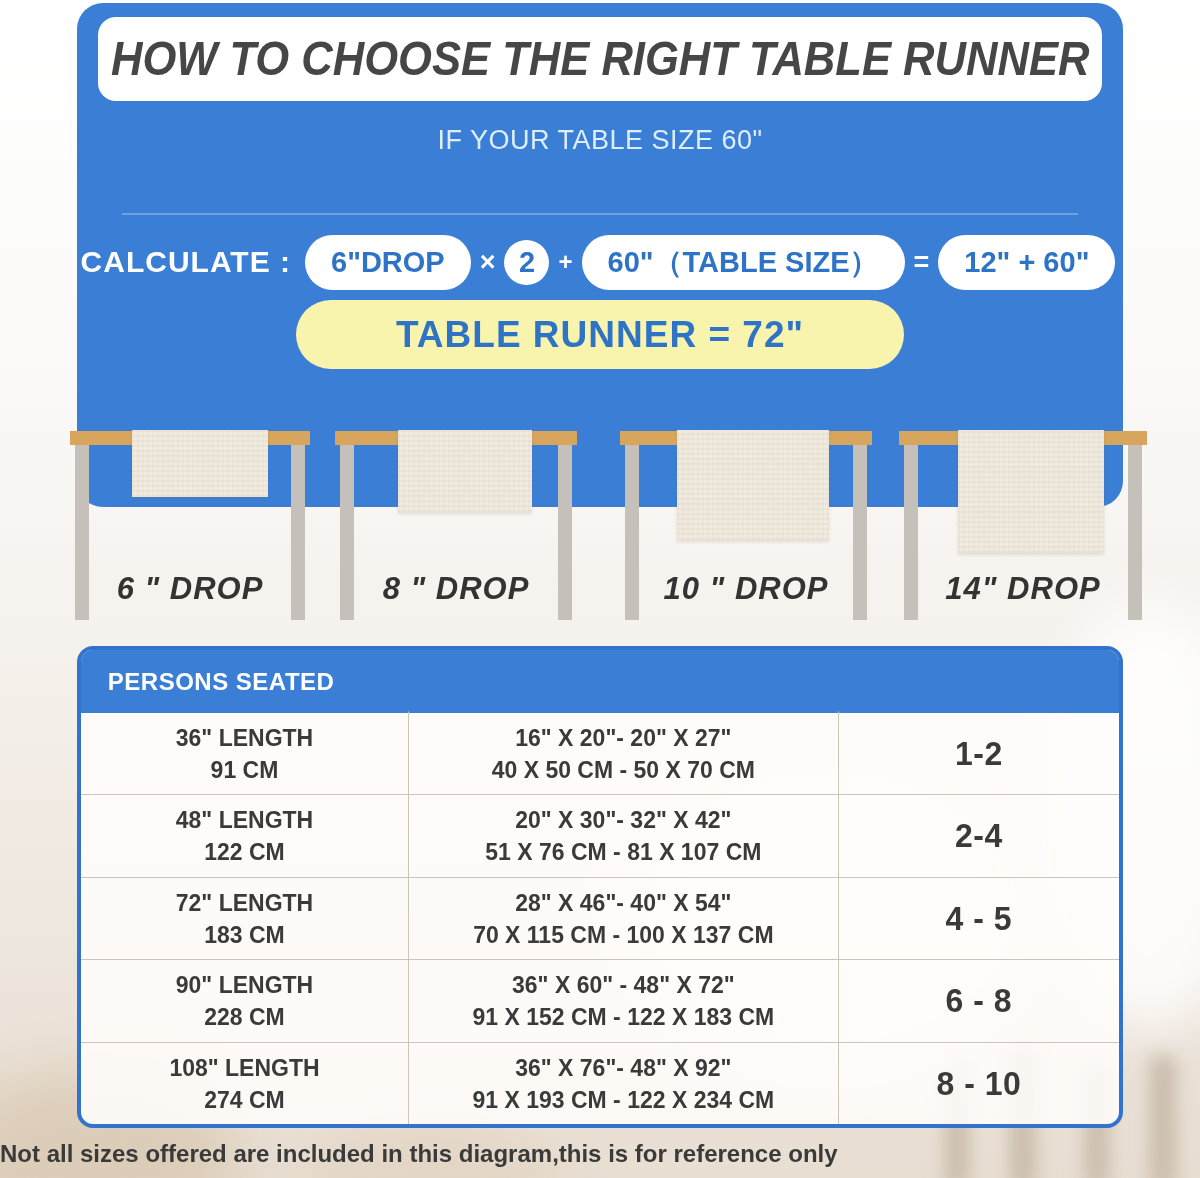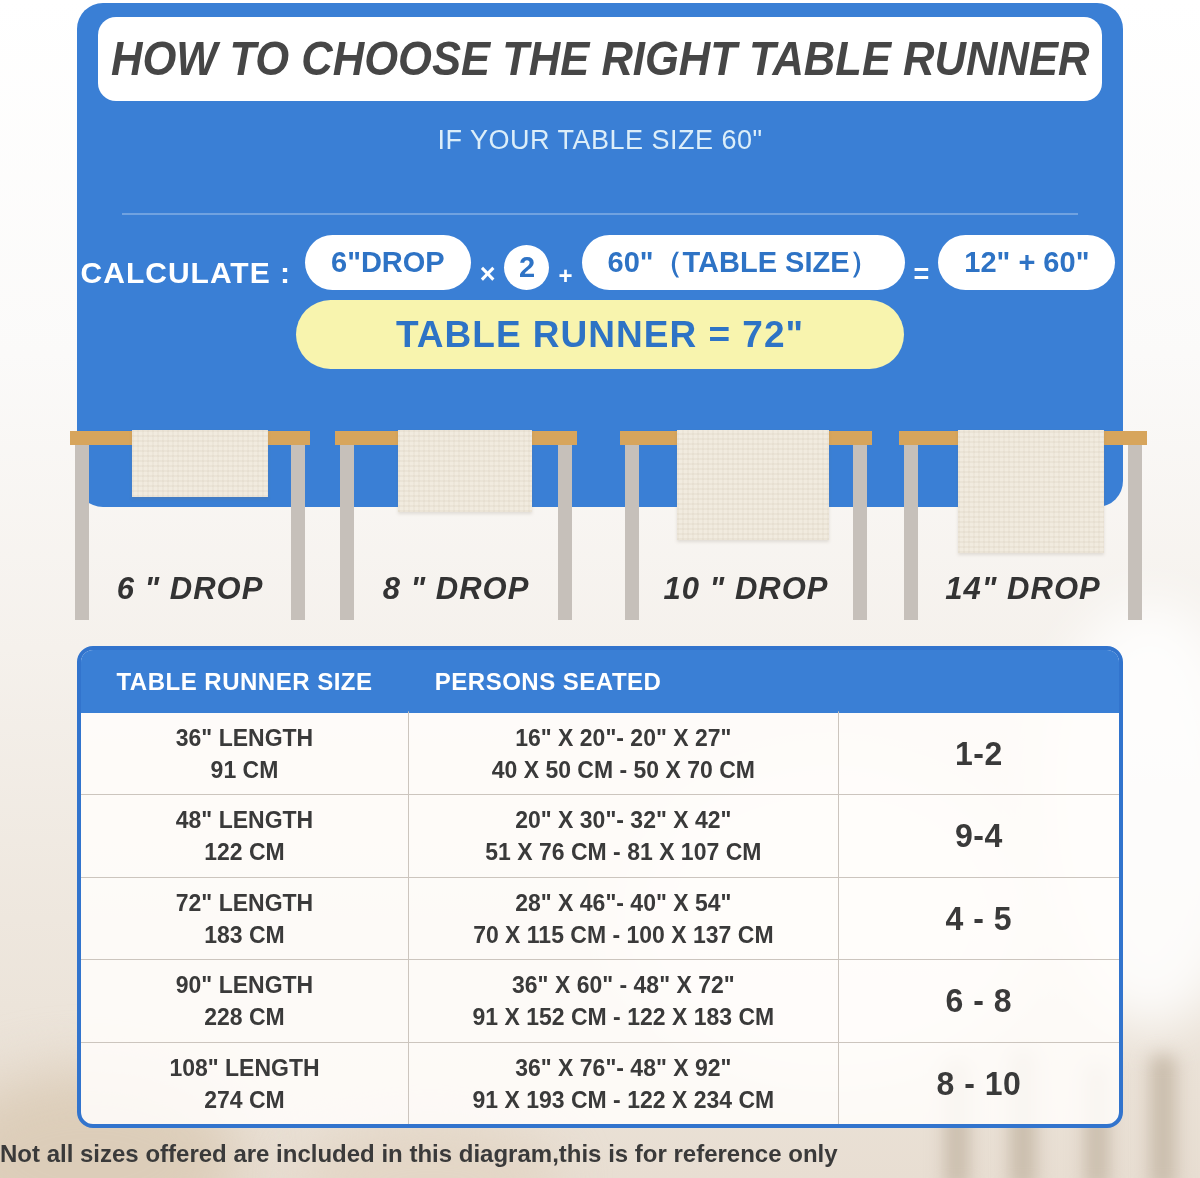--- a/index.html
+++ b/index.html
@@ -43,21 +43,21 @@
   .intro1, .intro2 {
     position:absolute; left:0; right:0; text-align:center;
     color:#dceef9; font-size:27px; letter-spacing:0.5px;
   }
   .intro1 { top:122px; }
   .intro2 { top:160px; }
   .divider { position:absolute; top:210px; left:45px; right:45px; height:2px; background:rgba(255,255,255,0.28); }
 
   .calc-row {
     position:absolute; top:231px; left:0; right:4px; height:56px;
-    display:flex; align-items:flex-end; justify-content:center; gap:9px;
+    display:flex; align-items:center; justify-content:center; gap:9px;
   }
   .calc-label { color:#ffffff; font-weight:bold; font-size:30px; letter-spacing:1px; margin-right:5px; }
   .pill {
     background:#ffffff; border-radius:999px; color:#2e73c5; font-weight:bold;
     font-size:29px; line-height:1; padding:13px 26px; white-space:nowrap;
   }
   .op { color:#ffffff; font-weight:bold; font-size:27px; }
   .op.plus { font-size:24px; }
   .circle {
     background:#ffffff; width:45px; height:45px; border-radius:50%; flex:none;
@@ -186,21 +186,20 @@
 <div class="table-fig fig4">
   <div class="leg left"></div>
   <div class="leg right"></div>
   <div class="tabletop"></div>
   <div class="runner"></div>
   <div class="drop-label">14" DROP</div>
 </div>
 
 <div class="size-table">
   <div class="thead">
-    <div class="th colA">TABLE RUNNER SIZE</div>
     <div class="th colC">PERSONS SEATED</div>
   </div>
   <div class="tbody">
 
     <div class="trow">
       <div class="td colA">
         <span>36" LENGTH</span>
         <span>91 CM</span>
       </div>
       <div class="td colB">
@@ -215,21 +214,21 @@
     <div class="trow">
       <div class="td colA">
         <span>48" LENGTH</span>
         <span>122 CM</span>
       </div>
       <div class="td colB">
         <span>20" X 30"- 32" X 42"</span>
         <span>51 X 76 CM - 81 X 107 CM</span>
       </div>
       <div class="td colC">
-        <span class="persons">9-4</span>
+        <span class="persons">2-4</span>
       </div>
     </div>
 
     <div class="trow">
       <div class="td colA">
         <span>72" LENGTH</span>
         <span>183 CM</span>
       </div>
       <div class="td colB">
         <span>28" X 46"- 40" X 54"</span>

